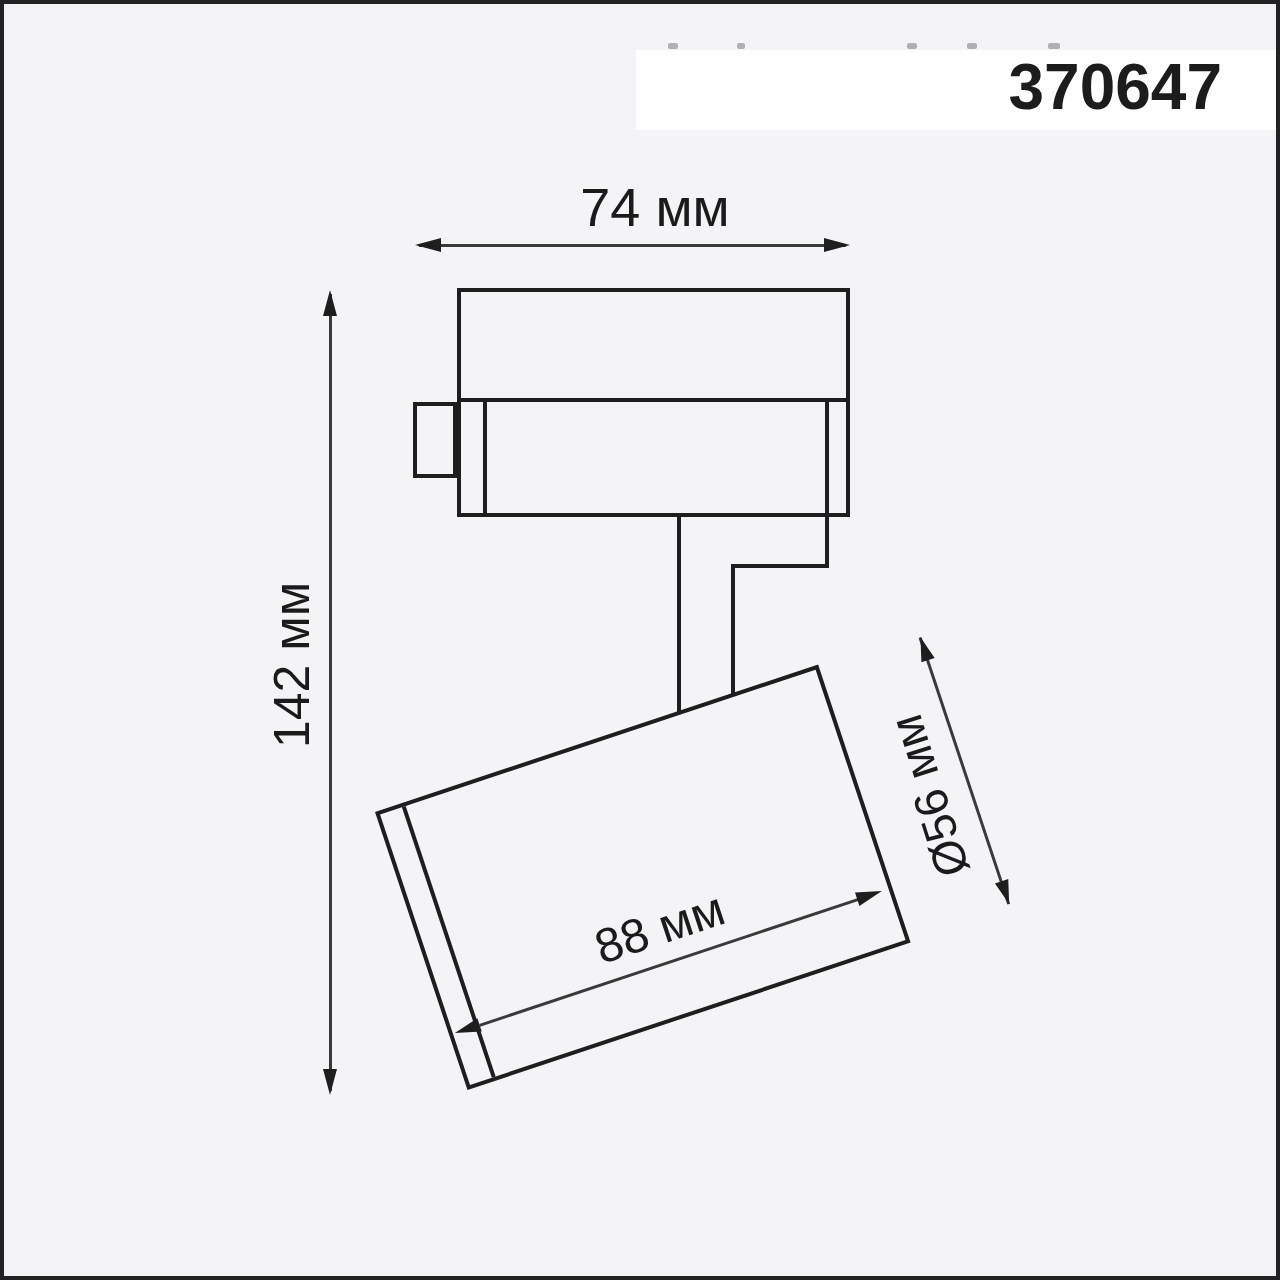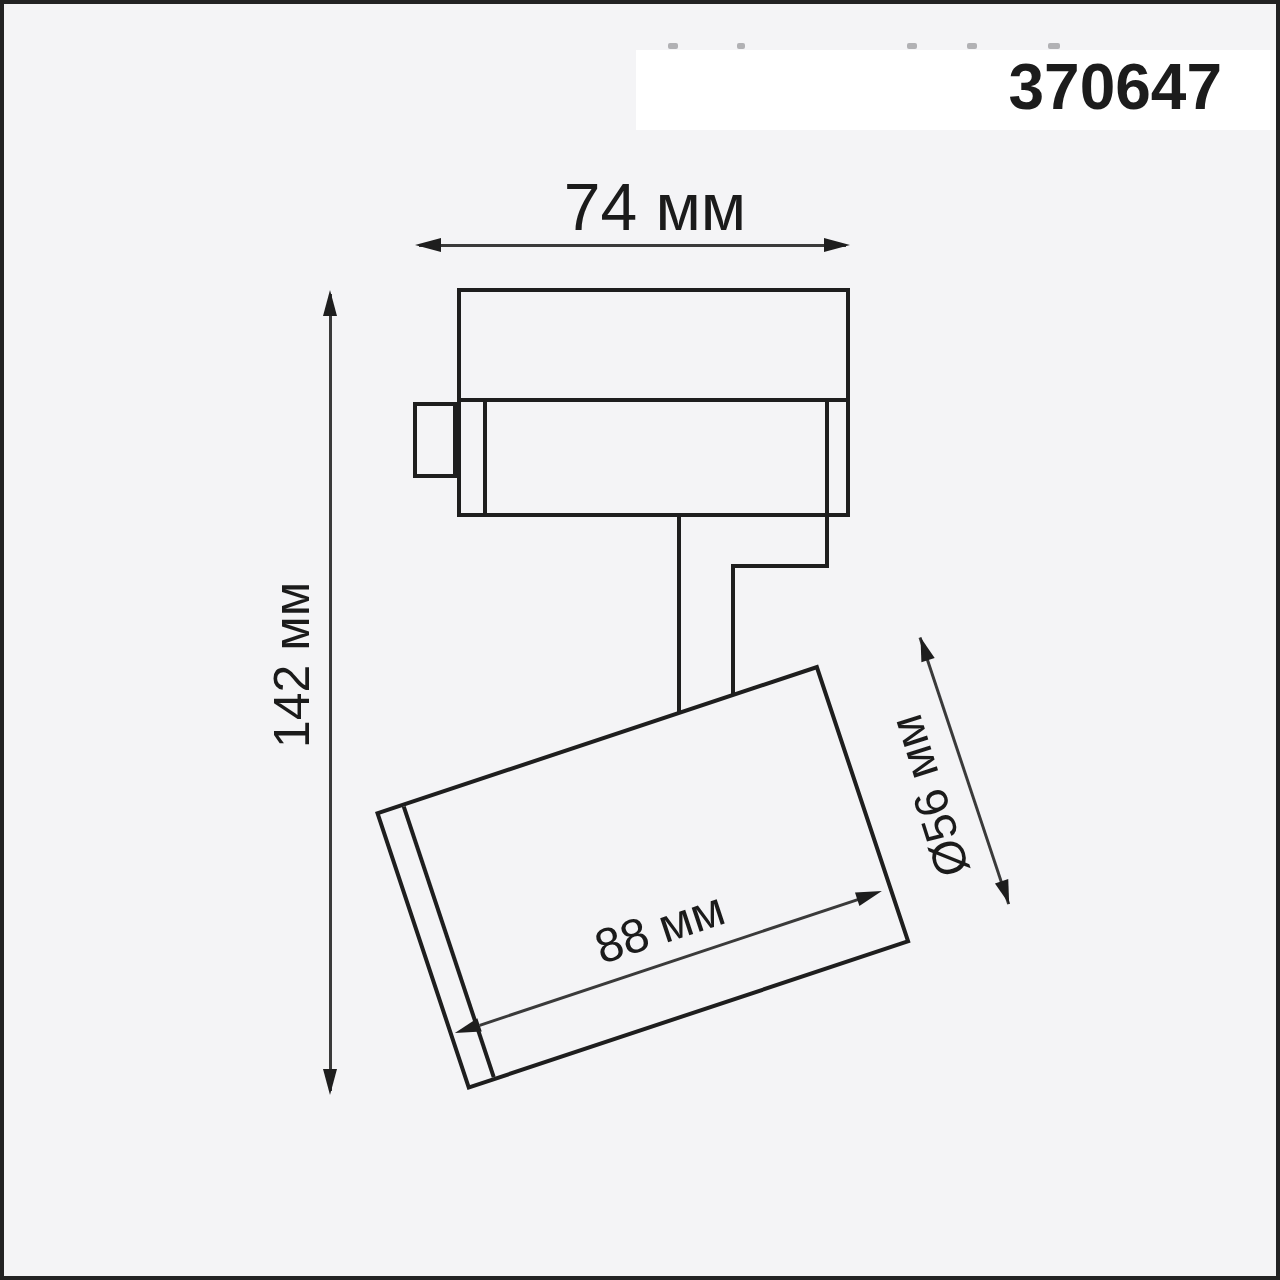--- a/index.html
+++ b/index.html
@@ -22,21 +22,21 @@
   
   .stroke{position:absolute;background:#1e1e1e;}
   .rect{position:absolute;border:4px solid #1e1e1e;background:transparent;}
   .dimline{position:absolute;background:#3a3a3a;}
   .ah{position:absolute;width:0;height:0;border-style:solid;border-color:transparent;}
   .ah-left {border-width:7px 26px 7px 0;border-right-color:#1e1e1e;}
   .ah-right{border-width:7px 0 7px 26px;border-left-color:#1e1e1e;}
   .ah-up   {border-width:0 7px 26px 7px;border-bottom-color:#1e1e1e;}
   .ah-down {border-width:26px 7px 0 7px;border-top-color:#1e1e1e;}
   .lbl{position:absolute;white-space:nowrap;color:#1b1b1b;}
-  .lbl-74 {left:655px;top:207px;transform:translate(-50%,-50%);font-size:66px;}
+  .lbl-74 {left:655px;top:207px;transform:translate(-50%,-50%);font-size:54px;}
   .lbl-142{left:292px;top:665px;transform:translate(-50%,-50%) rotate(-90deg);font-size:50px;}
   .lbl-88 {left:0;right:0;top:168px;text-align:center;font-size:48px;}
   .lbl-56 {left:929px;top:796px;transform:translate(-50%,-50%) rotate(-107.7deg);font-size:47px;}
   
   .adapter-top {left:457px;top:288px;width:393px;height:110px;border-width:4px 4px 0 4px;}
   .adapter-band{left:457px;top:398px;width:393px;height:119px;}
   .adapter-inner-left {left:483px;top:402px;width:4px;height:111px;}
   .adapter-inner-right{left:825px;top:402px;width:4px;height:166px;}
   .tab{left:413px;top:402px;width:44px;height:76px;}
   

